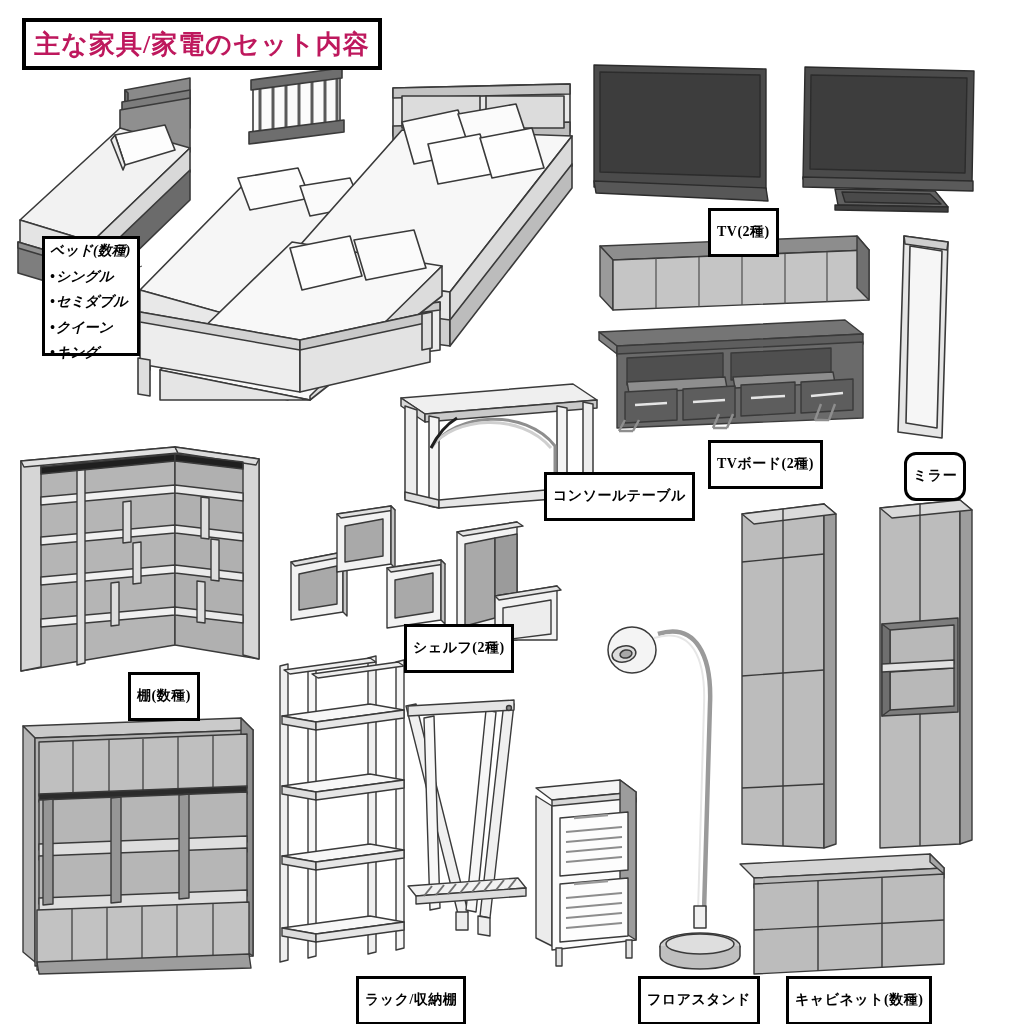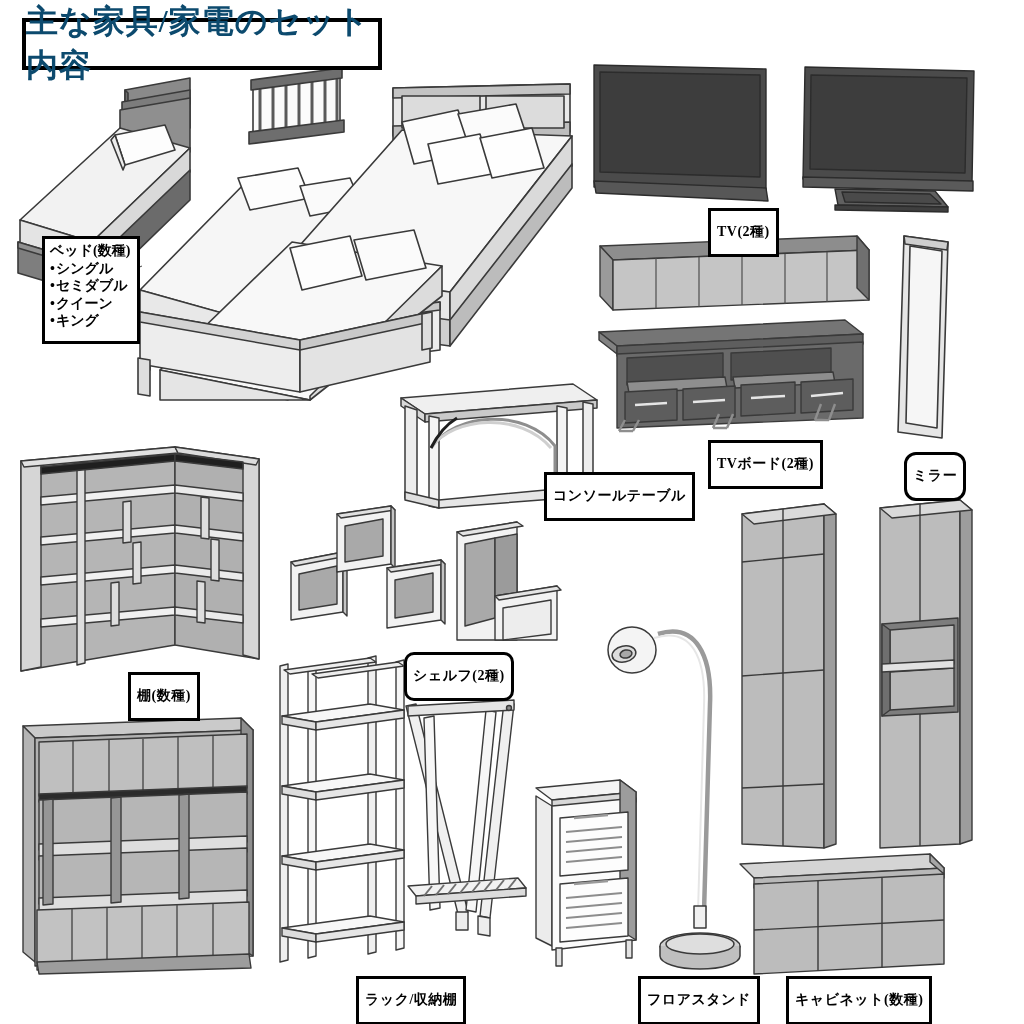--- a/index.html
+++ b/index.html
@@ -8,29 +8,29 @@
   #stage{position:relative;width:1024px;height:1024px;background:#fff;}
 
   
   .lbl{position:absolute;background:#ffffff;border:3px solid #000;
        font-weight:700;color:#000;line-height:1.05;
        display:flex;align-items:center;justify-content:center;
        white-space:nowrap;z-index:40;letter-spacing:.5px;}
   .lbl.small{font-size:14px;padding:14px 6px;}
   .title-box{position:absolute;left:22px;top:18px;width:352px;height:44px;
        border:4px solid #000;background:#fff;display:flex;align-items:center;
-       justify-content:center;font-size:32px;font-weight:700;color:#0c4a6e;z-index:40;
+       justify-content:center;font-size:26px;font-weight:700;color:#be185d;z-index:40;
        letter-spacing:1px;}
   .note{position:absolute;left:394px;top:20px;font-size:16px;font-weight:700;
        color:#000;z-index:40;white-space:nowrap;}
-  .bedbox{position:absolute;left:42px;top:236px;width:98px;height:108px;
+  .bedbox{position:absolute;left:42px;top:236px;width:98px;height:120px;
        border:3px solid #000;background:#fff;z-index:40;
-       padding:3px 5px;box-sizing:border-box;}
+       padding:3px 5px;box-sizing:border-box;font-style:italic;}
   .bedbox .hd{font-size:14px;font-weight:700;line-height:1.25;}
-  .bedbox li{font-size:14px;font-weight:700;line-height:1.25;list-style:none;}
+  .bedbox li{font-size:14px;font-weight:700;line-height:1.25;list-style:none;margin-top:8px;}
   .bedbox ul{margin:0;padding:0;}
   .bedbox li:before{content:"\2022";margin-right:1px;}
 
   
   .art{position:absolute;}
   svg{display:block;overflow:visible;}
 </style>
 </head>
 <body>
 
@@ -333,21 +333,21 @@
           <polygon points="172,32 232,22 238,26 178,36" fill="#e4e4e4"></polygon>
           <polygon points="180,44 210,38 210,118 180,126" fill="#a9a9a9"></polygon>
           <polygon points="210,38 232,34 232,98 210,102" fill="#9b9b9b"></polygon>
           <polygon points="210,96 272,86 272,140 210,140" fill="#f2f2f2"></polygon>
           <polygon points="210,96 272,86 276,90 214,100" fill="#e4e4e4"></polygon>
           <polygon points="218,108 266,100 266,134 218,140" fill="#ededed"></polygon>
         </g>
       </g>
     </svg>
   </div>
-  <div class="lbl small" style="left:404px;top:652px;border-radius:10px;">シェルフ(2種)</div>
+  <div class="lbl small" style="left:404px;top:624px;">シェルフ(2種)</div>
 
   <div class="art" style="left:732px;top:496px;width:290px;height:480px;">
     <svg width="290" height="480" viewBox="0 0 290 480">
       <g stroke="#3a3a3a" stroke-width="1.4" stroke-linejoin="round">
 
         <g>
           <polygon points="10,18 92,8 92,352 10,348" fill="#bcbcbc"></polygon>
           <polygon points="92,8 104,18 104,348 92,352" fill="#9d9d9d"></polygon>
           <polygon points="10,18 92,8 104,18 22,28" fill="#dadada"></polygon>
           <line x1="51" y1="13" x2="51" y2="350"></line>

